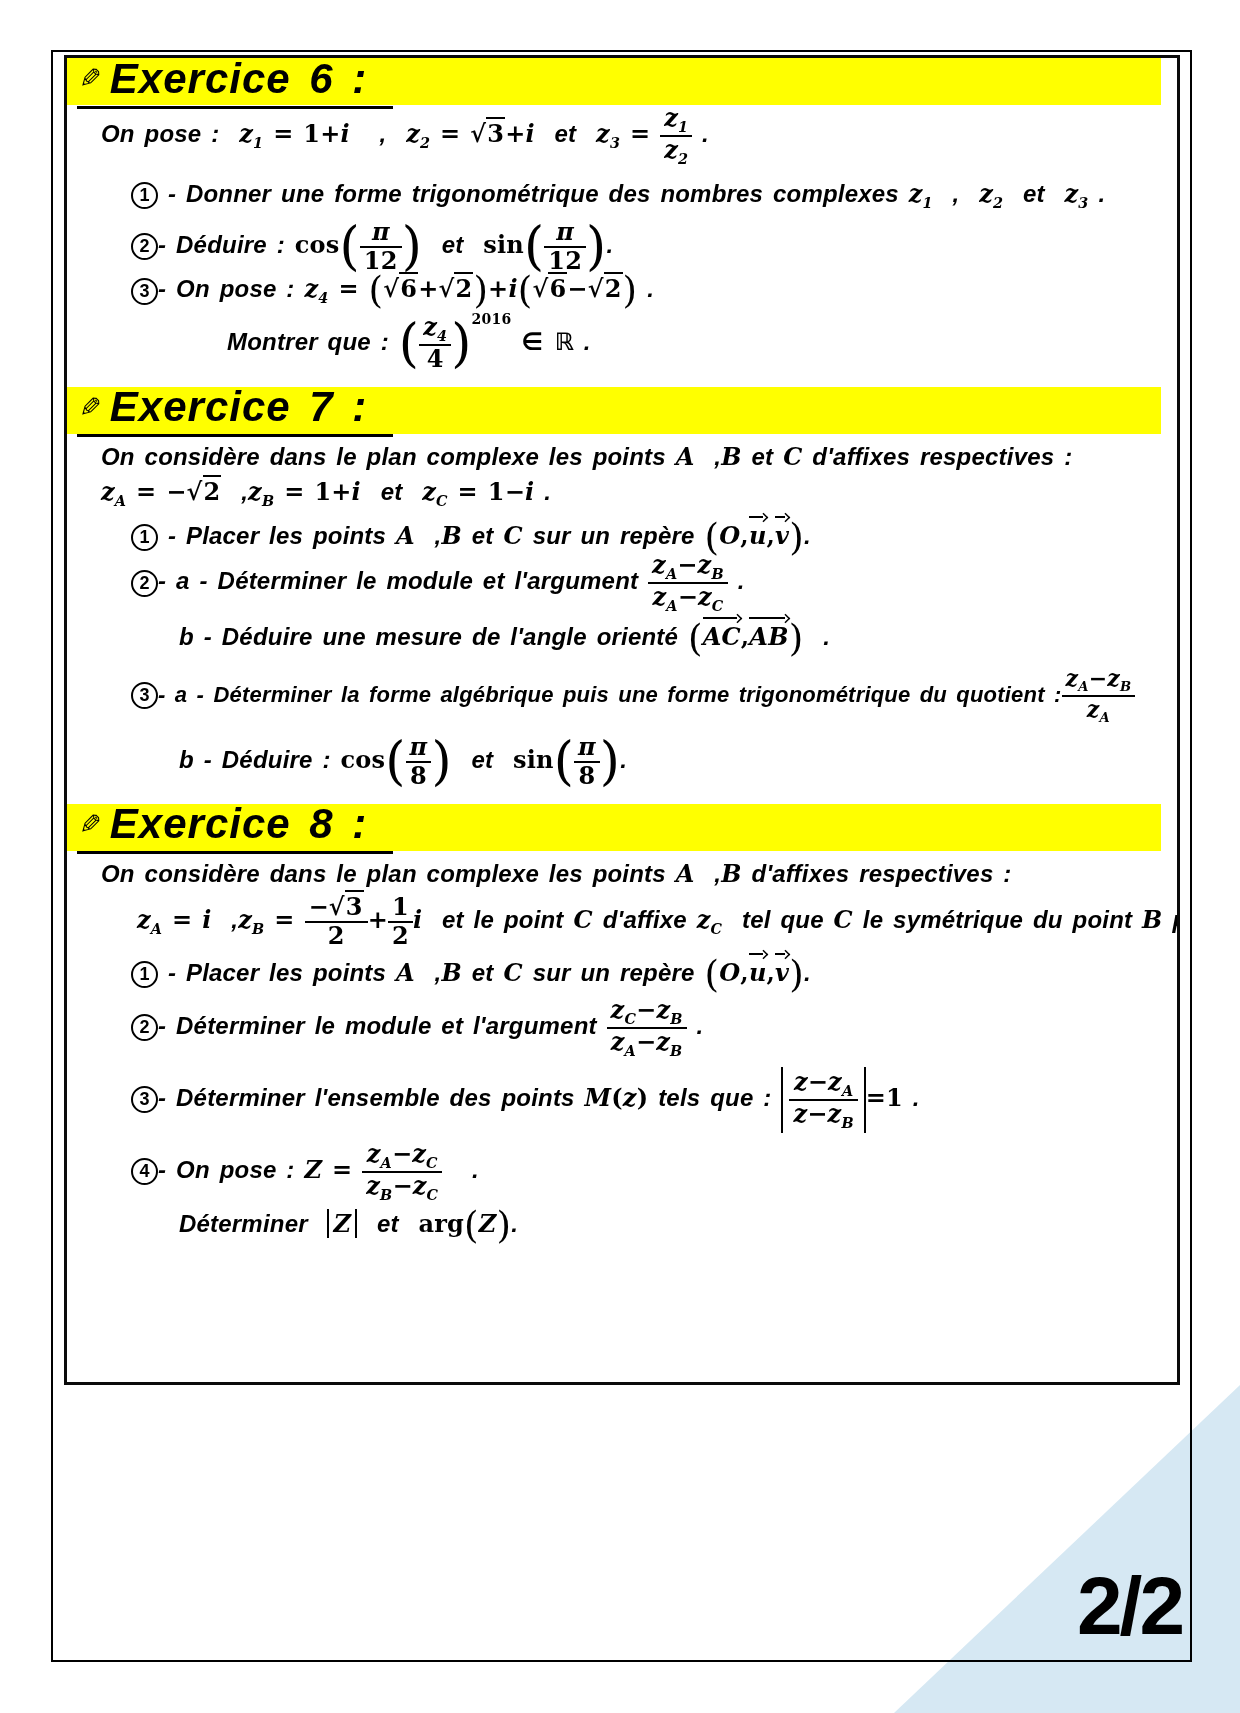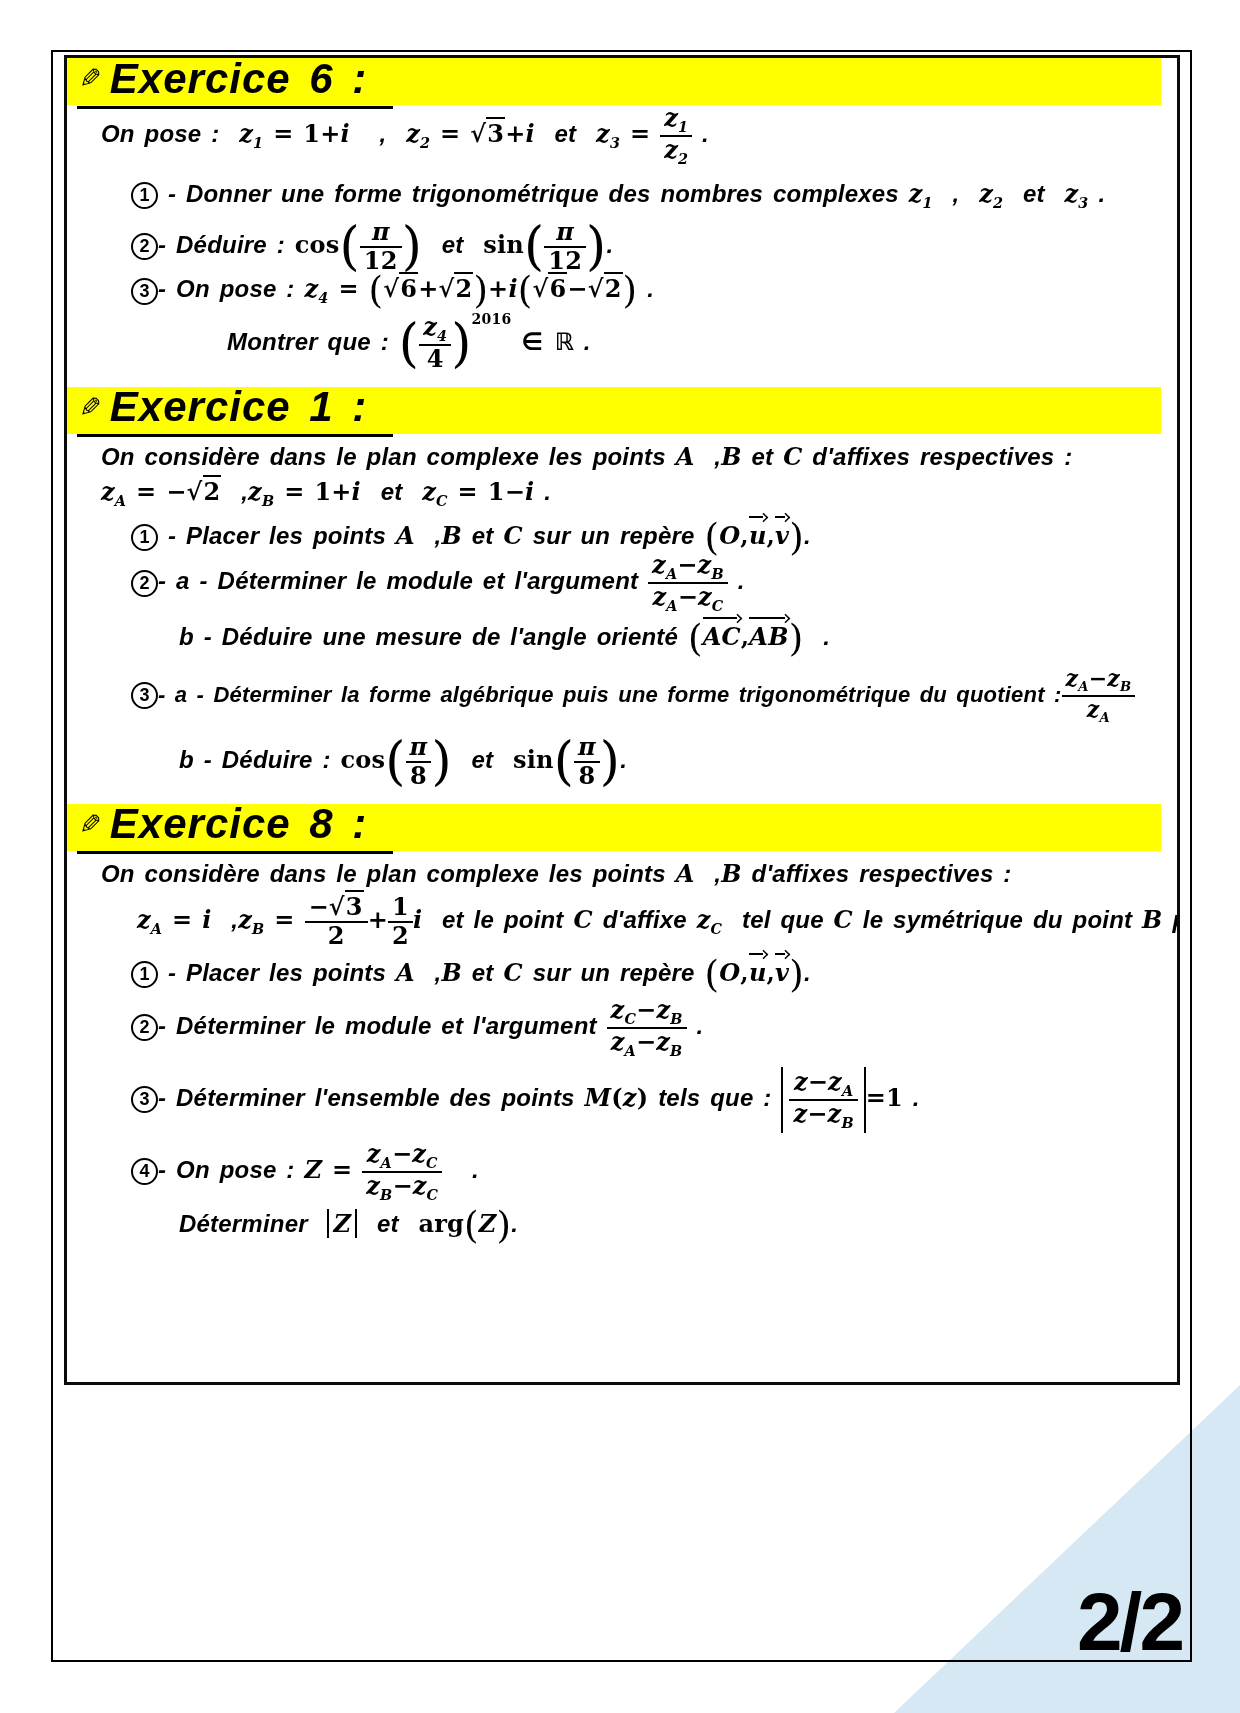--- a/index.html
+++ b/index.html
@@ -61,21 +61,21 @@
           font-weight:bold; vertical-align:middle; font-family:"Liberation Sans",sans-serif;
           letter-spacing:0; word-spacing:0; }
   .vec { position:relative; display:inline-block; }
   .vec::before { content:""; position:absolute; left:0; right:4px; top:-5px; border-top:2px solid #000; }
   .vec::after { content:""; position:absolute; right:-1px; top:-8px; width:7px; height:7px;
                 border-top:2px solid #000; border-right:2px solid #000; transform:rotate(45deg) scale(.75); }
   .absb { display:inline-block; vertical-align:middle; border-left:2.5px solid #000;
           border-right:2.5px solid #000; padding:2px 6px; }
   .abss { display:inline-block; border-left:2px solid #000; border-right:2px solid #000; padding:0 4px; }
   .pagenum {
-    position:absolute; right:58px; bottom:50px; font-family:"Liberation Sans",sans-serif;
+    position:absolute; right:58px; bottom:66px; font-family:"Liberation Sans",sans-serif;
     font-weight:bold; font-size:82px; letter-spacing:-3px; line-height:1;
   }
   
   .mt6{margin-top:6px}.mt8{margin-top:8px}.mt10{}.mt12{margin-top:12px}
   .mt14{margin-top:14px}
   .tight { font-size:22px; }
 </style>
 </head>
 <body>
 
@@ -145,21 +145,21 @@
         <span class="bp2">(</span><span class="frac"><span class="fn"><span class="m">z</span><sub>4</sub></span><span class="fd"><span class="n">4</span></span></span><span class="bp2">)</span><span class="n exp">2016</span>
         <span class="n ds">∈ ℝ</span>
         <span>.</span>
       </div>
     </section>
 
     <section class="sec">
       <div class="exh mt14">
         <span class="hwrap">
           <span class="pen">✎</span>
-          <span class="htitle">Exercice 1 :</span>
+          <span class="htitle">Exercice 7 :</span>
         </span>
       </div>
 
       <div class="ln mlA mt8">
         <span>On considère dans le plan complexe les points</span>
         <span class="m">A</span>&nbsp;
         <span>,</span><span class="m">B</span>
         <span>et</span>
         <span class="m">C</span>
         <span>d'affixes respectives :</span>

